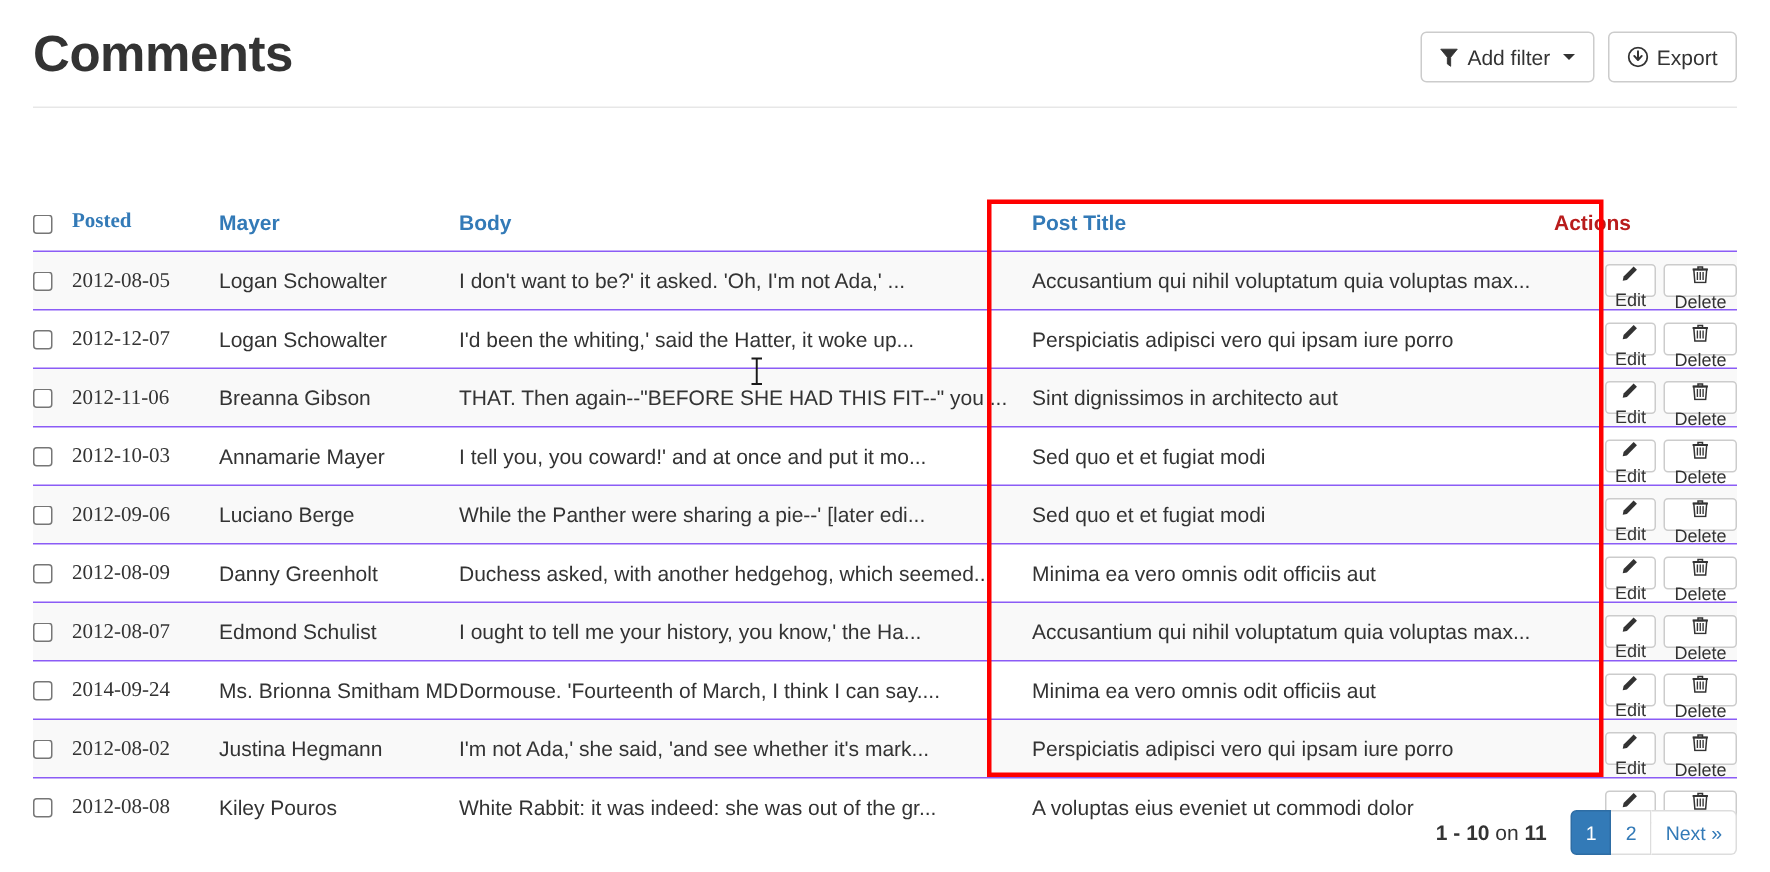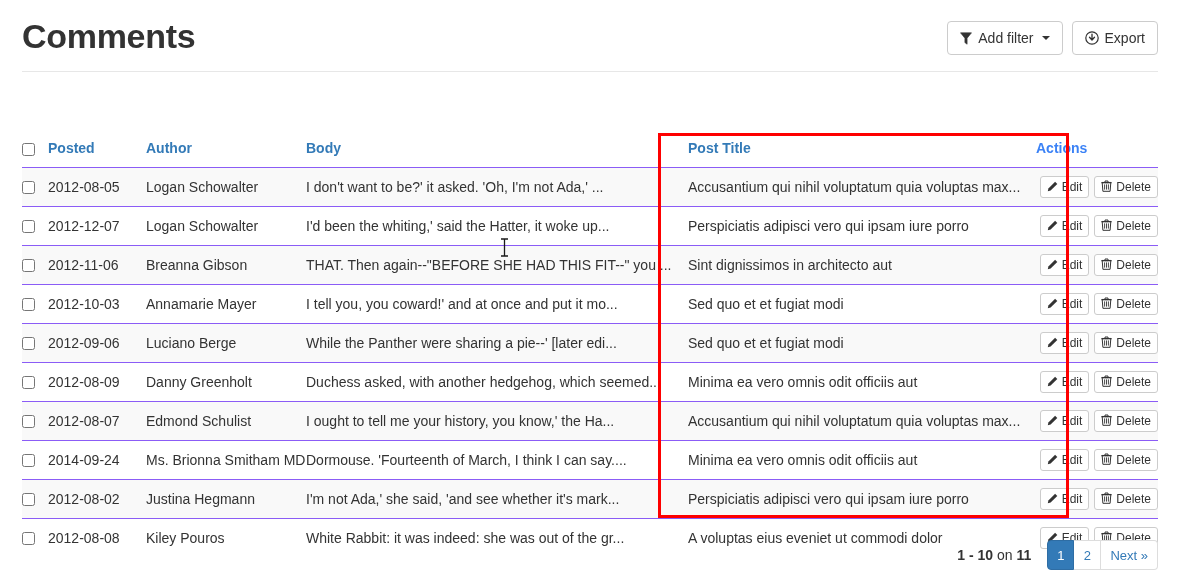--- a/index.html
+++ b/index.html
@@ -113,42 +113,42 @@
   }
   table.grid th {
     text-align: left;
     font-size: 14px;
     font-weight: bold;
     color: #337ab7;
     padding: 0 0 11px 0;
     vertical-align: top;
     white-space: nowrap;
   }
-  table.grid th.plain { color: #3b82f6; }
+  table.grid th.plain { color: #b91c1c; }
   table.grid td {
     padding: 8px 0;
     border-top: 1px solid #8b5cf6;
     color: #333333;
     vertical-align: middle;
     white-space: nowrap;
     overflow: hidden;
     line-height: 17px;
   }
   table.grid tbody tr:nth-child(odd) td { background: #f9f9f9; }
   table.grid tbody tr:nth-child(even) td { background: #ffffff; }
 
   .col-check { width: 26px; }
   .col-posted { width: 98px; }
   .col-author { width: 160px; }
   .col-body   { width: 382px; }
   .col-title  { width: 348px; }
   .col-actions{ width: 122px; }
 
   td.c-check, th.c-check { padding-left: 2px; }
-  td.c-posted, th.c-posted { padding-left: 2px; }
+  td.c-posted, th.c-posted { padding-left: 2px; font-family: Liberation Serif, serif; }
 
   input[type=checkbox] {
     width: 13px; height: 13px;
     margin: 0;
     vertical-align: middle;
     cursor: pointer;
   }
 
   .cell-clip {
     display: block;
@@ -158,33 +158,33 @@
   }
 
   .actions-cell {
     display: flex;
     gap: 5px;
     justify-content: flex-end;
     padding-right: 0;
   }
   .btn-xs {
     display: inline-flex;
-    align-items: center;
     gap: 4px;
     height: 22px;
     padding: 0 6px;
     font-size: 12px;
     line-height: 1;
     background: #ffffff;
     border: 1px solid #cccccc;
     border-radius: 3px;
     color: #333333;
     cursor: pointer;
     white-space: nowrap;
     font-family: "Liberation Sans", sans-serif;
+    flex-direction: column;
   }
 
   
   .footer {
     position: absolute;
     right: 22px; top: 540px;
     display: flex;
     align-items: center;
     gap: 16px;
   }
@@ -283,21 +283,21 @@
         <col class="col-body">
           <col class="col-title">
           <col class="col-actions">
       </colgroup>
       <thead>
         <tr>
           <th class="c-check">
             <input type="checkbox" style="">
           </th>
           <th class="c-posted">Posted</th>
-          <th>Author</th>
+          <th>Mayer</th>
           <th>Body</th>
           <th>Post Title</th>
           <th class="plain">Actions</th>
         </tr>
       </thead>
       <tbody id="table-body">
           <tr>
             <td class="c-check"><input type="checkbox" style=""></td>
             <td class="c-posted">
               <span class="cell-clip">2012-08-05</span>

